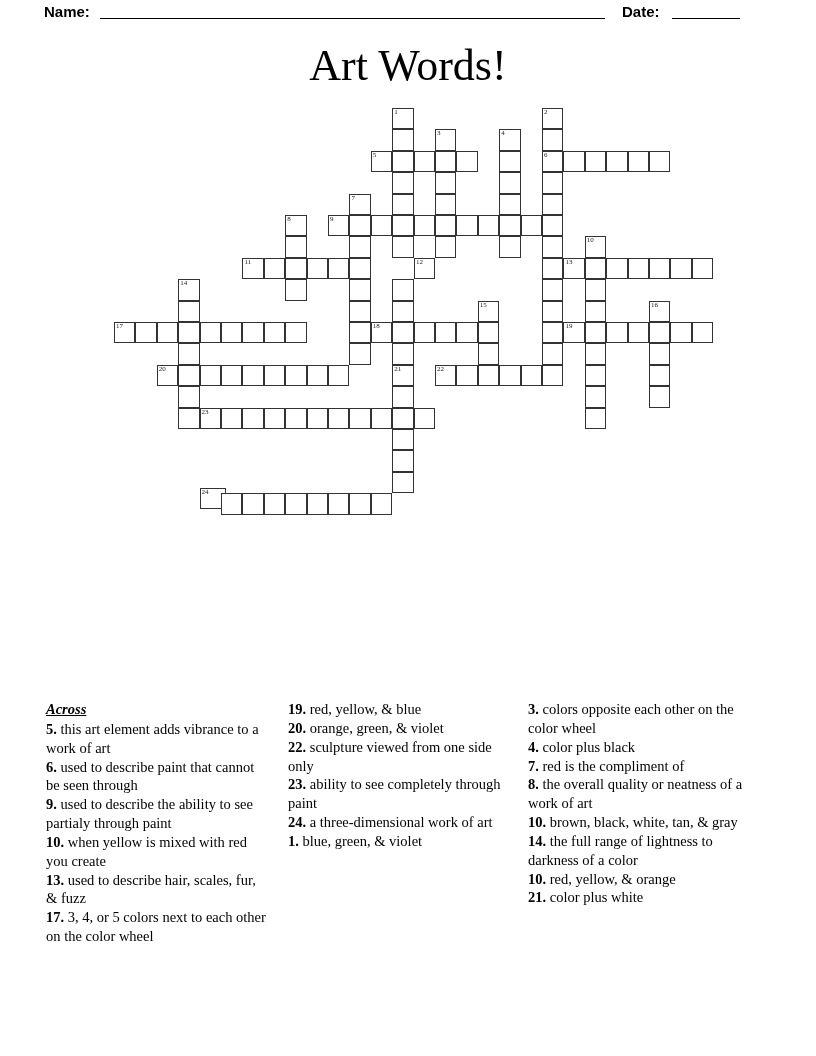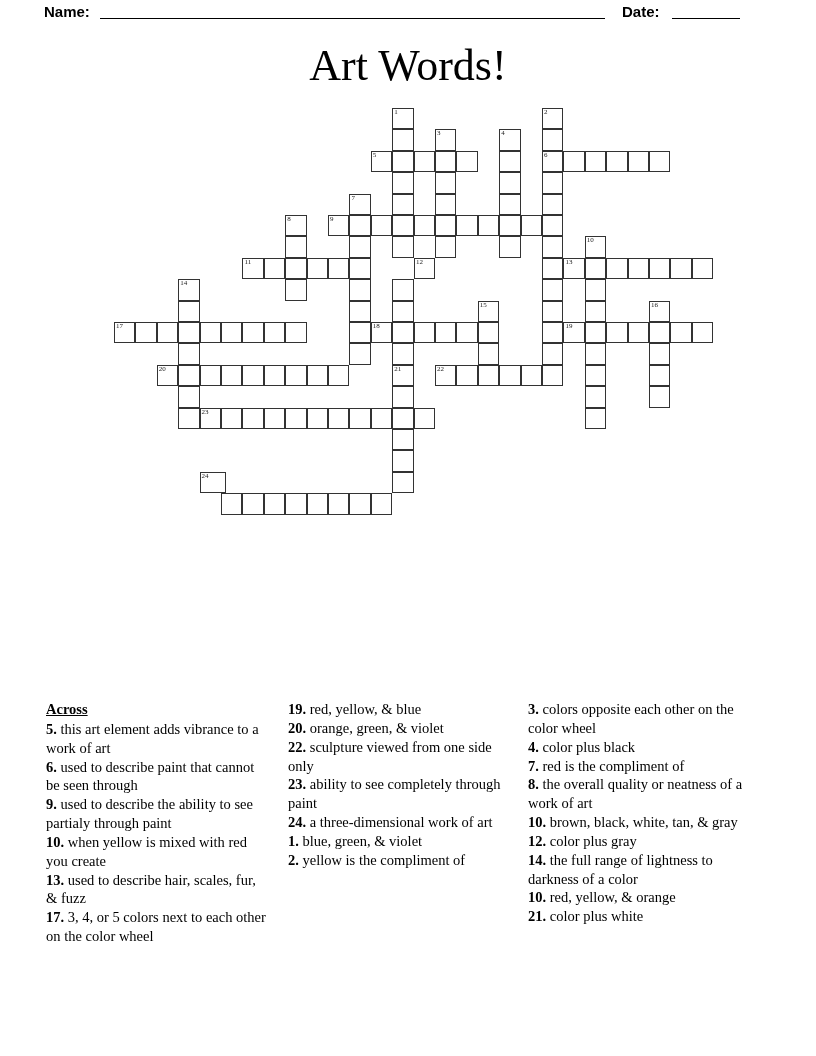--- a/index.html
+++ b/index.html
@@ -43,21 +43,21 @@
 
   
   #clues{
     position:absolute;left:0;top:700px;width:816px;height:280px;
     font-size:14.5px;line-height:1.30;
   }
   .col{position:absolute;top:0;width:222px;}
   .col-a{left:46px;}
   .col-b{left:288px;}
   .col-c{left:528px;}
-  .sec-head{font-weight:bold;text-decoration:underline;margin-bottom:1px;}
+  .sec-head{font-weight:bold;text-decoration:underline;margin-bottom:1px;font-style:italic;}
   .clue{margin:0;text-indent:0;}
   .clue b{font-weight:bold;}
 </style>
 </head>
 <body>
 
 <div class="hdr">
   <span class="name-label">Name:</span>
   <span class="name-rule"></span>
   <span class="date-label">Date:</span>
@@ -249,21 +249,21 @@
     </div>
     <div class="cell" style="left: 221px; top: 407.6px;"></div>
     <div class="cell" style="left: 242.4px; top: 407.6px;"></div>
     <div class="cell" style="left: 263.8px; top: 407.6px;"></div>
     <div class="cell" style="left: 285.2px; top: 407.6px;"></div>
     <div class="cell" style="left: 306.6px; top: 407.6px;"></div>
     <div class="cell" style="left: 328px; top: 407.6px;"></div>
     <div class="cell" style="left: 349.4px; top: 407.6px;"></div>
     <div class="cell" style="left: 370.8px; top: 407.6px;"></div>
     <div class="cell" style="left: 413.6px; top: 407.6px;"></div>
-    <div class="cell" style="left: 199.6px; top: 472px; padding-left: 24px;">
+    <div class="cell" style="left: 199.6px; top: 488px; padding-left: 24px;">
       <span class="num">24</span>
     </div>
     <div class="cell" style="left: 221px; top: 493.2px;"></div>
     <div class="cell" style="left: 242.4px; top: 493.2px;"></div>
     <div class="cell" style="left: 263.8px; top: 493.2px;"></div>
     <div class="cell" style="left: 285.2px; top: 493.2px;"></div>
     <div class="cell" style="left: 306.6px; top: 493.2px;"></div>
     <div class="cell" style="left: 328px; top: 493.2px;"></div>
     <div class="cell" style="left: 349.4px; top: 493.2px;"></div>
     <div class="cell" style="left: 370.8px; top: 493.2px;"></div>
@@ -284,29 +284,27 @@
   <div class="col col-b">
     <div id="col-b-body">
         <p class="clue"><b>19.</b><span> red, yellow, &amp; blue</span></p>
         <p class="clue"><b>20.</b><span> orange, green, &amp; violet</span></p>
         <p class="clue"><b>22.</b><span> sculpture viewed from one side only</span></p>
         <p class="clue"><b>23.</b><span> ability to see completely through paint</span></p>
         <p class="clue"><b>24.</b><span> a three-dimensional work of art</span></p>
       </div>
     <div id="col-b-down">
         <p class="clue"><b>1.</b><span> blue, green, &amp; violet</span></p>
-        <p class="clue"><b>2.</b><span> yellow is the compliment of</span></p>
       </div>
   </div>
   <div class="col col-c">
     <div id="col-c-body">
         <p class="clue"><b>3.</b><span> colors opposite each other on the color wheel</span></p>
         <p class="clue"><b>4.</b><span> color plus black</span></p>
         <p class="clue"><b>7.</b><span> red is the compliment of</span></p>
         <p class="clue"><b>8.</b><span> the overall quality or neatness of a work of art</span></p>
         <p class="clue"><b>10.</b><span> brown, black, white, tan, &amp; gray</span></p>
-        <p class="clue"><b>12.</b><span> color plus gray</span></p>
         <p class="clue"><b>14.</b><span> the full range of lightness to darkness of a color</span></p>
         <p class="clue"><b>10.</b><span> red, yellow, &amp; orange</span></p>
         <p class="clue"><b>21.</b><span> color plus white</span></p>
       </div>
   </div>
 </div>
 
 </body></html>

